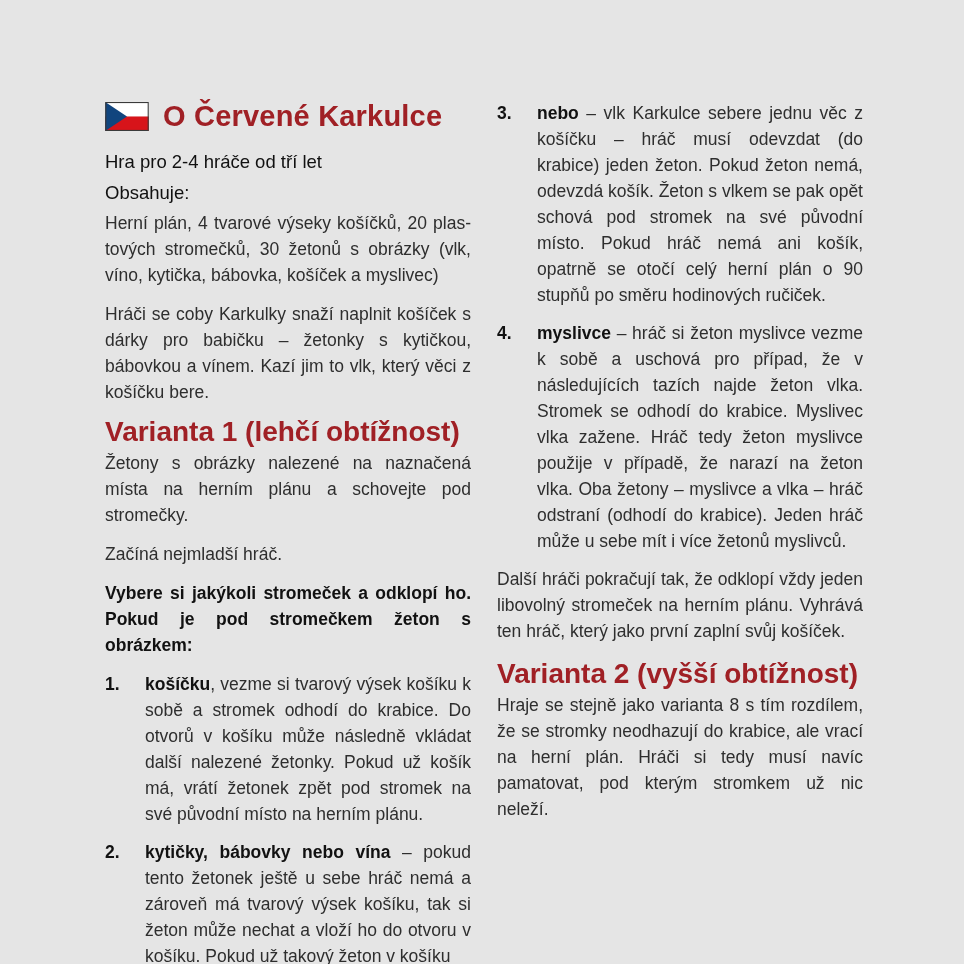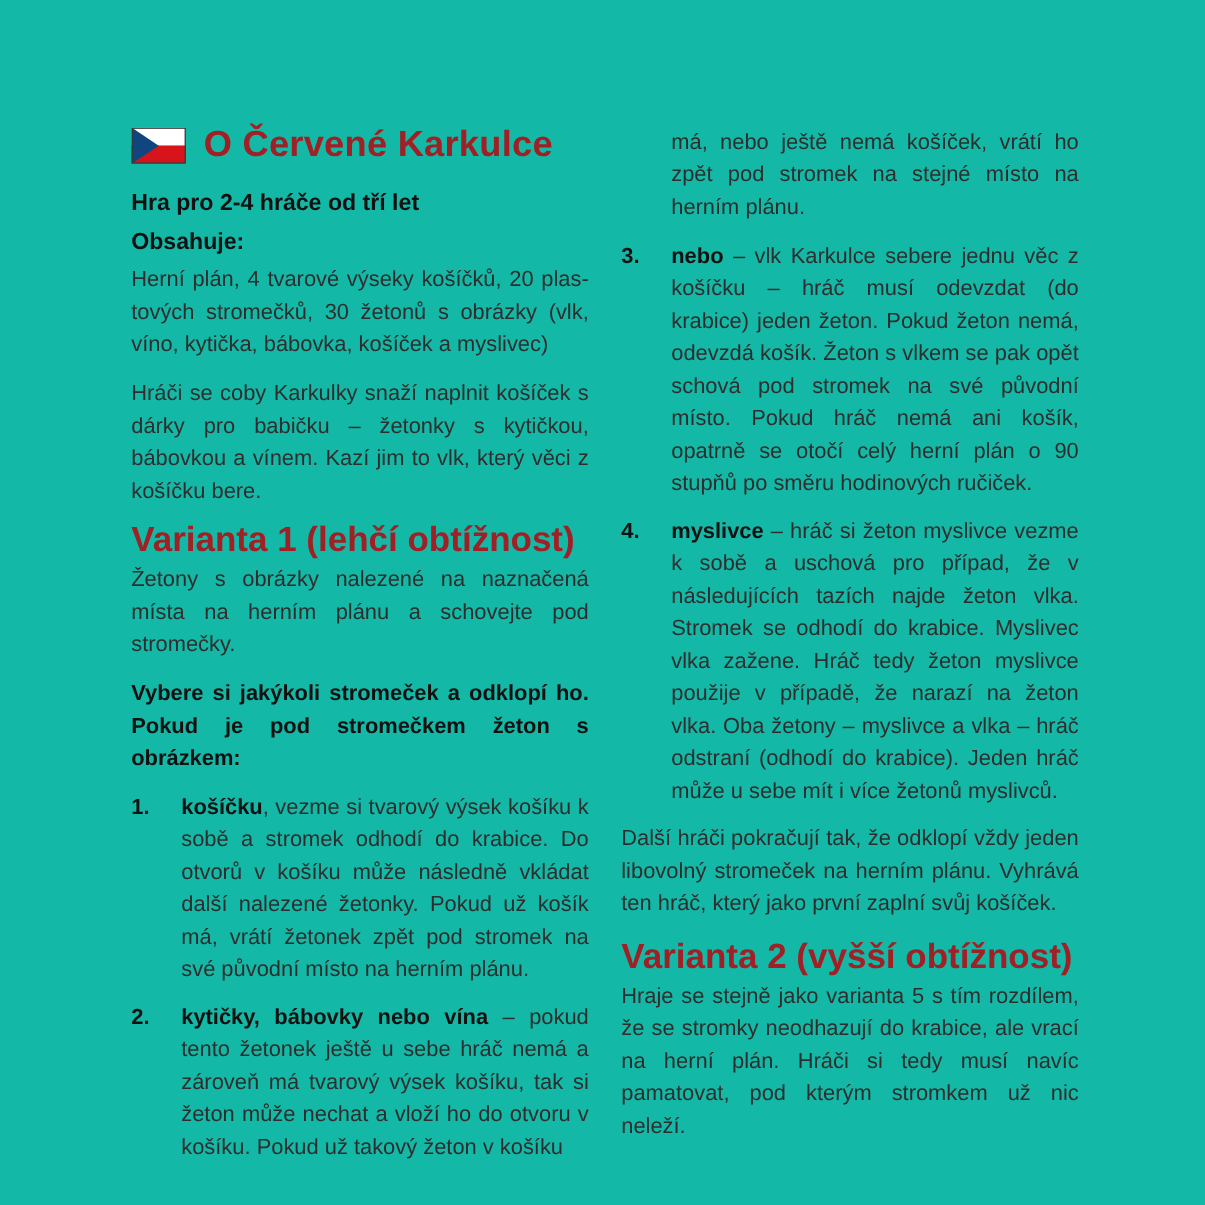--- a/index.html
+++ b/index.html
@@ -4,21 +4,21 @@
 <style>
   html, body {
     margin: 0;
     padding: 0;
     background: #ffffff;
   }
   .page {
     position: relative;
     width: 964px;
     height: 964px;
-    background: #14b8a6;
+    background: #e5e5e5;
     font-family: "Liberation Sans", sans-serif;
     color: var(--text, #2e2e2e);
     overflow: hidden;
   }
   .columns {
     position: absolute;
     top: 100px;
     left: 105px;
     width: 758px;
     display: flex;
@@ -47,21 +47,21 @@
     line-height: 32px;
     font-weight: 700;
     color: var(--red, #a02025);
     letter-spacing: 0.2px;
     white-space: nowrap;
   }
   .bold-line {
     margin: 0 0 4px 0;
     font-size: 18.5px;
     line-height: 27px;
-    font-weight: 700;
+    font-weight: 400;
     color: #111111;
   }
   .gap-above { margin-top: 14px; }
   p.body {
     margin: 0 0 13px 0;
     font-size: 17.5px;
     line-height: 26px;
     text-align: justify;
   }
   p.body.bold {
@@ -120,48 +120,48 @@
 
       <p class="bold-line">Hra pro 2-4 hráče od tří let</p>
 
       <p class="bold-line">Obsahuje:</p>
       <p class="body">Herní plán, 4 tvarové výseky košíčků, 20 plas­tových stromečků, 30 žetonů s obrázky (vlk, víno, kytička, bábovka, košíček a myslivec)</p>
 
       <p class="body">Hráči se coby Karkulky snaží naplnit košíček s dárky pro babičku – žetonky s kytičkou, bábovkou a vínem. Kazí jim to vlk, který věci z košíčku bere.</p>
 
       <h2 class="red-heading first">Varianta 1 (lehčí obtížnost)</h2>
       <p class="body">Žetony s obrázky nalezené na naznačená místa na herním plánu a schovejte pod stromečky.</p>
+      <p class="body">Začíná nejmladší hráč.</p>
       <p class="body bold">Vybere si jakýkoli stromeček a odklo­pí ho. Pokud je pod stromečkem žeton s obrázkem:</p>
 
       <div class="list-item">
         <span class="num">1.</span>
         <p class="item-body"><strong>košíčku</strong><span>, vezme si tvarový výsek košíku k sobě a stromek odhodí do krabice. Do otvorů v košíku může následně vkládat další nalezené žetonky. Pokud už košík má, vrátí žetonek zpět pod stromek na své původní místo na herním plánu.</span></p>
       </div>
 
       <div class="list-item">
         <span class="num">2.</span>
         <p class="item-body"><strong>kytičky, bábovky nebo vína</strong><span> – pokud tento žetonek ještě u sebe hráč nemá a zároveň má tvarový výsek košíku, tak si žeton může nechat a vloží ho do otvoru v košíku. Pokud už takový žeton v košíku</span></p>
       </div>
 
     </div>
 
     <div class="col">
 
-      <p class="body indented">má, nebo ještě nemá košíček, vrátí ho zpět pod stromek na stejné místo na herním plánu.</p>
 
       <div class="list-item">
         <span class="num">3.</span>
         <p class="item-body"><strong>nebo</strong><span> – vlk Karkulce sebere jednu věc z košíčku – hráč musí odevzdat (do krabice) jeden žeton. Pokud žeton nemá, odevzdá košík. Žeton s vlkem se pak opět schová pod stromek na své původní místo. Pokud hráč nemá ani košík, opatrně se otočí celý herní plán o 90 stupňů po směru hodinových ručiček.</span></p>
       </div>
 
       <div class="list-item">
         <span class="num">4.</span>
         <p class="item-body"><strong>myslivce</strong><span> – hráč si žeton myslivce vezme k sobě a uschová pro případ, že v následujících tazích najde žeton vlka. Stromek se odhodí do krabice. Myslivec vlka zažene. Hráč tedy žeton myslivce použije v případě, že narazí na žeton vlka. Oba žetony – myslivce a vlka – hráč odstraní (odhodí do krabice). Jeden hráč může u sebe mít i více žetonů myslivců.</span></p>
       </div>
 
       <p class="body pre-heading-gap">Další hráči pokračují tak, že odklopí vždy jeden libovolný stromeček na herním plánu. Vyhrává ten hráč, který jako první zaplní svůj košíček.</p>
 
       <h2 class="red-heading">Varianta 2 (vyšší obtížnost)</h2>
-      <p class="body">Hraje se stejně jako varianta 5 s tím rozdílem, že se stromky neodhazují do krabice, ale vrací na herní plán. Hráči si tedy musí navíc pamatovat, pod kterým stromkem už nic neleží.</p>
+      <p class="body">Hraje se stejně jako varianta 8 s tím rozdílem, že se stromky neodhazují do krabice, ale vrací na herní plán. Hráči si tedy musí navíc pamatovat, pod kterým stromkem už nic neleží.</p>
 
     </div>
   </div>
 </div>
 
 </body></html>

